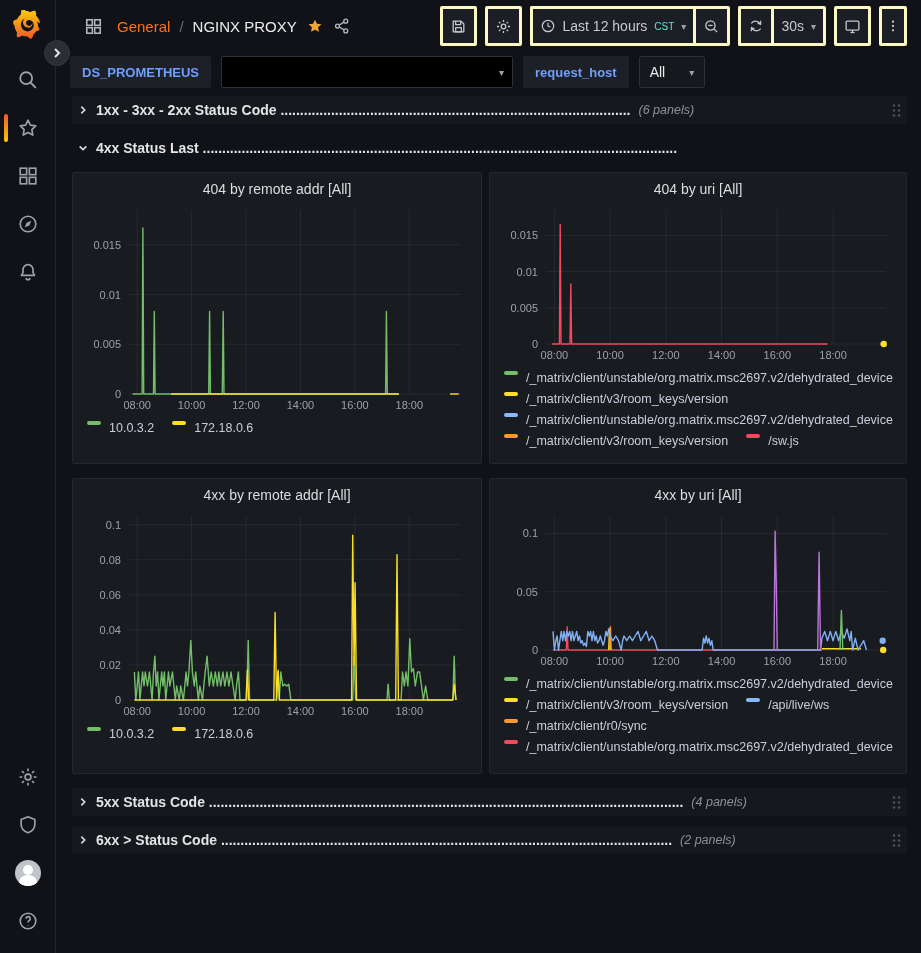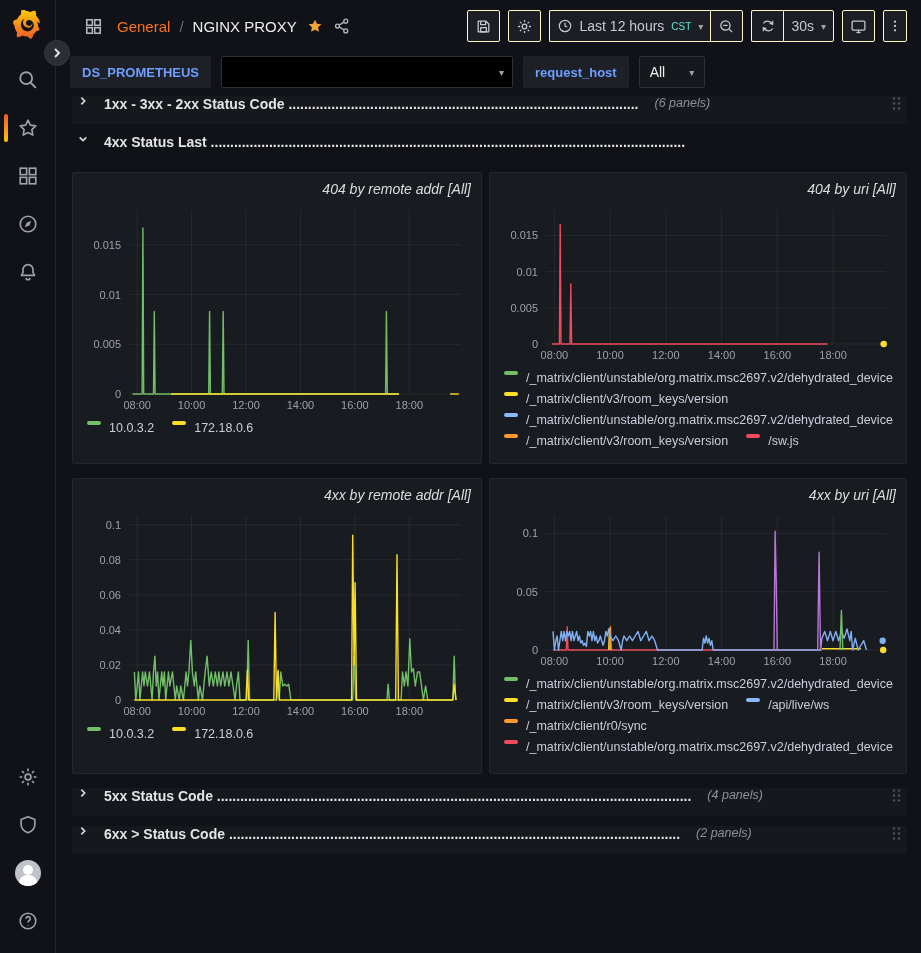--- a/index.html
+++ b/index.html
@@ -36,21 +36,21 @@
   
   .header {
     margin-left:56px; height:52px; display:flex; align-items:center; padding:0 14px;
   }
   .crumb-wrap { display:flex; align-items:center; gap:9px; margin-left:14px; }
   .crumb-section { color:#f97316; font-size:15px; }
   .crumb-sep { color:#6a6d73; font-size:15px; }
   .crumb-title { color:#eceded; font-size:15px; }
   .hdr-right { margin-left:auto; display:flex; align-items:center; gap:8px; }
   .tool-btn {
-    height:32px; min-width:32px; padding:0 7px; background:#1b1e24; border:1px solid #fef9c3;
+    height:40px; min-width:32px; padding:0 7px; background:#1b1e24; border:3px solid #fef9c3;
     border-radius:2px; display:flex; align-items:center; justify-content:center; gap:7px;
     color:#c7c9cd; cursor:pointer; font-size:14px;
   }
   .btn-group { display:flex; }
   .btn-group .tool-btn:first-child { border-radius:2px 0 0 2px; border-right:none; }
   .btn-group .tool-btn:last-child { border-radius:0 2px 2px 0; }
   .tz { color:#5eead4; font-size:10px; font-weight:normal; }
   .chev { color:#9ea2a8; font-size:10px; }
   
   .varbar { margin-left:56px; height:40px; display:flex; align-items:center; padding:0 14px; gap:10px; }
@@ -64,38 +64,38 @@
   }
   .var-input .blackbox { flex:1; height:100%; background:#000; }
   .var-input .chev { padding:0 8px; }
   .var-select {
     height:32px; display:flex; align-items:center; gap:24px; padding:0 10px;
     background:#16181d; border:1px solid #2c3139; border-radius:2px; color:#eceded; cursor:pointer;
   }
   
   .content { margin-left:56px; padding:4px 14px 0 16px; }
   .dash-row {
-    height:28px; display:flex; align-items:flex-start; gap:16px; padding:0 6px;
+    height:28px; display:flex; align-items:center; gap:8px; padding:0 6px;
     border-radius:2px; cursor:pointer; margin-bottom:10px;
   }
   .dash-row.collapsed { background:#16181d; }
   .row-chevron { color:#d8d9da; display:flex; }
   .row-title {
     font-weight:bold; font-size:14px; color:#e3e4e6; white-space:nowrap; overflow:hidden;
   }
   .row-count { color:#8d9097; font-style:italic; font-size:12.5px; white-space:nowrap; }
   .row-drag { margin-left:auto; color:#4c4f56; display:flex; }
   .grid2 { display:grid; grid-template-columns:410px 1fr; gap:7px; margin:2px 0 14px 0; }
   .panel {
     background:#181b1f; border:1px solid #23262c; border-radius:2px;
     overflow:hidden; display:flex; flex-direction:column; padding:5px 10px 0 10px;
   }
   .panel.h1 { height:292px; }
   .panel.h2 { height:296px; }
-  .panel-title { text-align:right; font-size:14px; color:#dcdde0; font-weight:500; height:24px; line-height:22px; cursor:pointer;font-style:italic; }
+  .panel-title { text-align:center; font-size:14px; color:#dcdde0; font-weight:500; height:24px; line-height:22px; cursor:pointer; }
   .chart { width:100%; display:block; }
   .chart.tall { height:212px; }
   .chart.short { height:162px; }
   .legend { display:flex; flex-wrap:wrap; column-gap:18px; row-gap:7px; padding:7px 2px 0 4px; overflow:hidden; }
   .legend-item { display:flex; gap:8px; cursor:pointer; white-space:nowrap; }
   .legend-item .swatch { width:14px; height:4px; border-radius:2px; flex:0 0 auto; }
   .legend-item .lbl { font-size:12.5px; color:#ccccdc; }
   .axis-text { fill:#9da2a8; font-size:11px; font-family:"Liberation Sans",sans-serif; }
 </style>
 </head>

